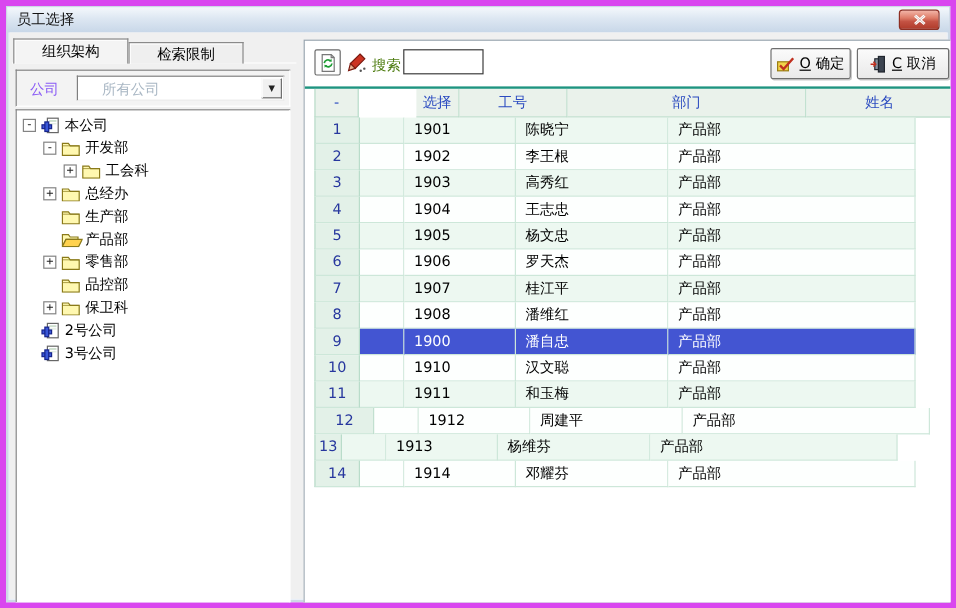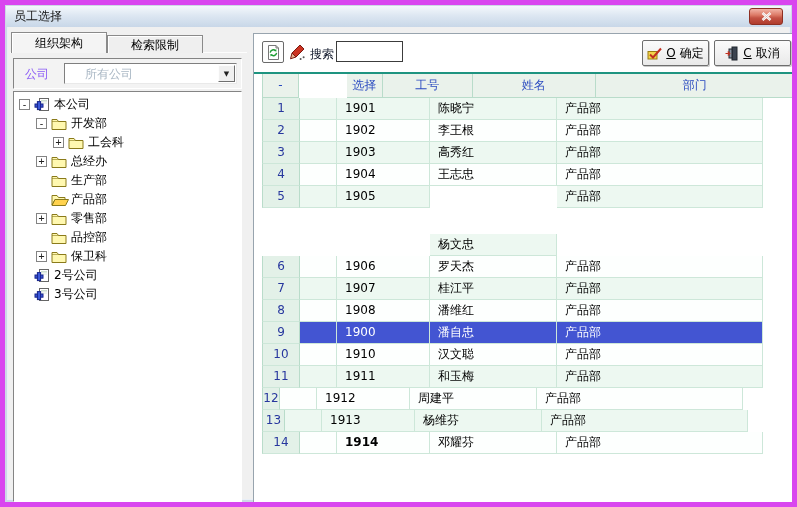--- a/index.html
+++ b/index.html
@@ -46,21 +46,21 @@
   .tg-sp{width:15px;flex:0 0 auto;}
   .tico{width:18px;flex:0 0 auto;display:inline-flex;align-items:center;}
   .tlabel{padding-left:2px;}
 
   
   .right-panel{position:absolute;left:245px;top:6px;width:543px;height:470px;background:#fff;
     border:1px solid #98a4ae;}
   .tb-btn{position:absolute;left:8px;top:7px;width:22px;height:22px;background:#fdfdfd;
     border:1px solid #6a6a6a;border-radius:2px;display:flex;align-items:center;justify-content:center;cursor:pointer;}
   .pen{position:absolute;left:35px;top:9px;width:18px;height:18px;cursor:pointer;}
-  .search-label{position:absolute;left:56px;top:12px;font-size:12px;color:#0f172a;}
+  .search-label{position:absolute;left:56px;top:12px;font-size:12px;color:#4d7c0f;}
   .search-input{position:absolute;left:82px;top:7px;width:67px;height:21px;border:1px solid #3c3c3c;
     font-size:12px;padding:0 3px;background:#fff;}
   .btn{position:absolute;top:6px;height:26px;display:flex;align-items:center;justify-content:center;
     gap:4px;font-size:12px;color:#000;background:linear-gradient(#fbfbfb,#e9e9e9);
     border:1px solid #6e6e6e;border-radius:2px;box-shadow:1px 1px 0 #c9c9c9;cursor:pointer;}
   .btn.ok{left:388px;width:67px;}
   .btn.cancel{left:460px;width:77px;}
   .acc{text-decoration:underline;}
   .bicon{display:inline-flex;align-items:center;}
 
@@ -280,22 +280,22 @@
         </span>
           <span class="acc">C</span>
           <span>取消</span>
       </button>
 
       <div class="grid">
         <div class="grid-header">
             <div class="hcell" style="width: 38px;">-</div>
             <div class="hcell" style="width: 37px; margin-left: 48px;">选择</div>
             <div class="hcell" style="width: 93px;">工号</div>
+            <div class="hcell" style="width: 206px;">部门</div>
             <div class="hcell" style="width: 127px;">姓名</div>
-            <div class="hcell" style="width: 206px;">部门</div>
           </div>
         <div class="grid-body">
             <div class="grow odd">
               <div class="cell c0" style="width: 38px;">1</div>
               <div class="cell c1" style="width: 37px;"></div>
               <div class="cell c2" style="width: 93px;">1901</div>
               <div class="cell c3" style="width: 127px;">陈晓宁</div>
               <div class="cell c4" style="width: 206px;">产品部</div>
             </div>
             <div class="grow">
@@ -316,21 +316,21 @@
               <div class="cell c0" style="width: 38px;">4</div>
               <div class="cell c1" style="width: 37px;"></div>
               <div class="cell c2" style="width: 93px;">1904</div>
               <div class="cell c3" style="width: 127px;">王志忠</div>
               <div class="cell c4" style="width: 206px;">产品部</div>
             </div>
             <div class="grow odd">
               <div class="cell c0" style="width: 38px;">5</div>
               <div class="cell c1" style="width: 37px;"></div>
               <div class="cell c2" style="width: 93px;">1905</div>
-              <div class="cell c3" style="width: 127px; margin-top: 48px;">杨文忠</div>
+              <div class="cell c3" style="width: 127px;">杨文忠</div>
               <div class="cell c4" style="width: 206px;">产品部</div>
             </div>
             <div class="grow">
               <div class="cell c0" style="width: 38px;">6</div>
               <div class="cell c1" style="width: 37px;"></div>
               <div class="cell c2" style="width: 93px;">1906</div>
               <div class="cell c3" style="width: 127px;">罗天杰</div>
               <div class="cell c4" style="width: 206px;">产品部</div>
             </div>
             <div class="grow odd">
@@ -362,37 +362,37 @@
               <div class="cell c4" style="width: 206px;">产品部</div>
             </div>
             <div class="grow odd">
               <div class="cell c0" style="width: 38px;">11</div>
               <div class="cell c1" style="width: 37px;"></div>
               <div class="cell c2" style="width: 93px;">1911</div>
               <div class="cell c3" style="width: 127px;">和玉梅</div>
               <div class="cell c4" style="width: 206px;">产品部</div>
             </div>
             <div class="grow">
-              <div class="cell c0" style="width: 18px;">12</div>
+              <div class="cell c0" style="width: 50px;">12</div>
               <div class="cell c1" style="width: 37px;"></div>
               <div class="cell c2" style="width: 93px;">1912</div>
               <div class="cell c3" style="width: 127px;">周建平</div>
               <div class="cell c4" style="width: 206px;">产品部</div>
             </div>
             <div class="grow odd">
               <div class="cell c0" style="width: 23px;">13</div>
               <div class="cell c1" style="width: 37px;"></div>
               <div class="cell c2" style="width: 93px;">1913</div>
               <div class="cell c3" style="width: 127px;">杨维芬</div>
               <div class="cell c4" style="width: 206px;">产品部</div>
             </div>
             <div class="grow">
               <div class="cell c0" style="width: 38px;">14</div>
               <div class="cell c1" style="width: 37px;"></div>
-              <div class="cell c2" style="width: 93px; font-weight: bold;">1914</div>
+              <div class="cell c2" style="width: 93px;">1914</div>
               <div class="cell c3" style="width: 127px;">邓耀芬</div>
               <div class="cell c4" style="width: 206px;">产品部</div>
             </div>
           </div>
       </div>
     </div>
   </div>
 </div>
 
 </body></html>

